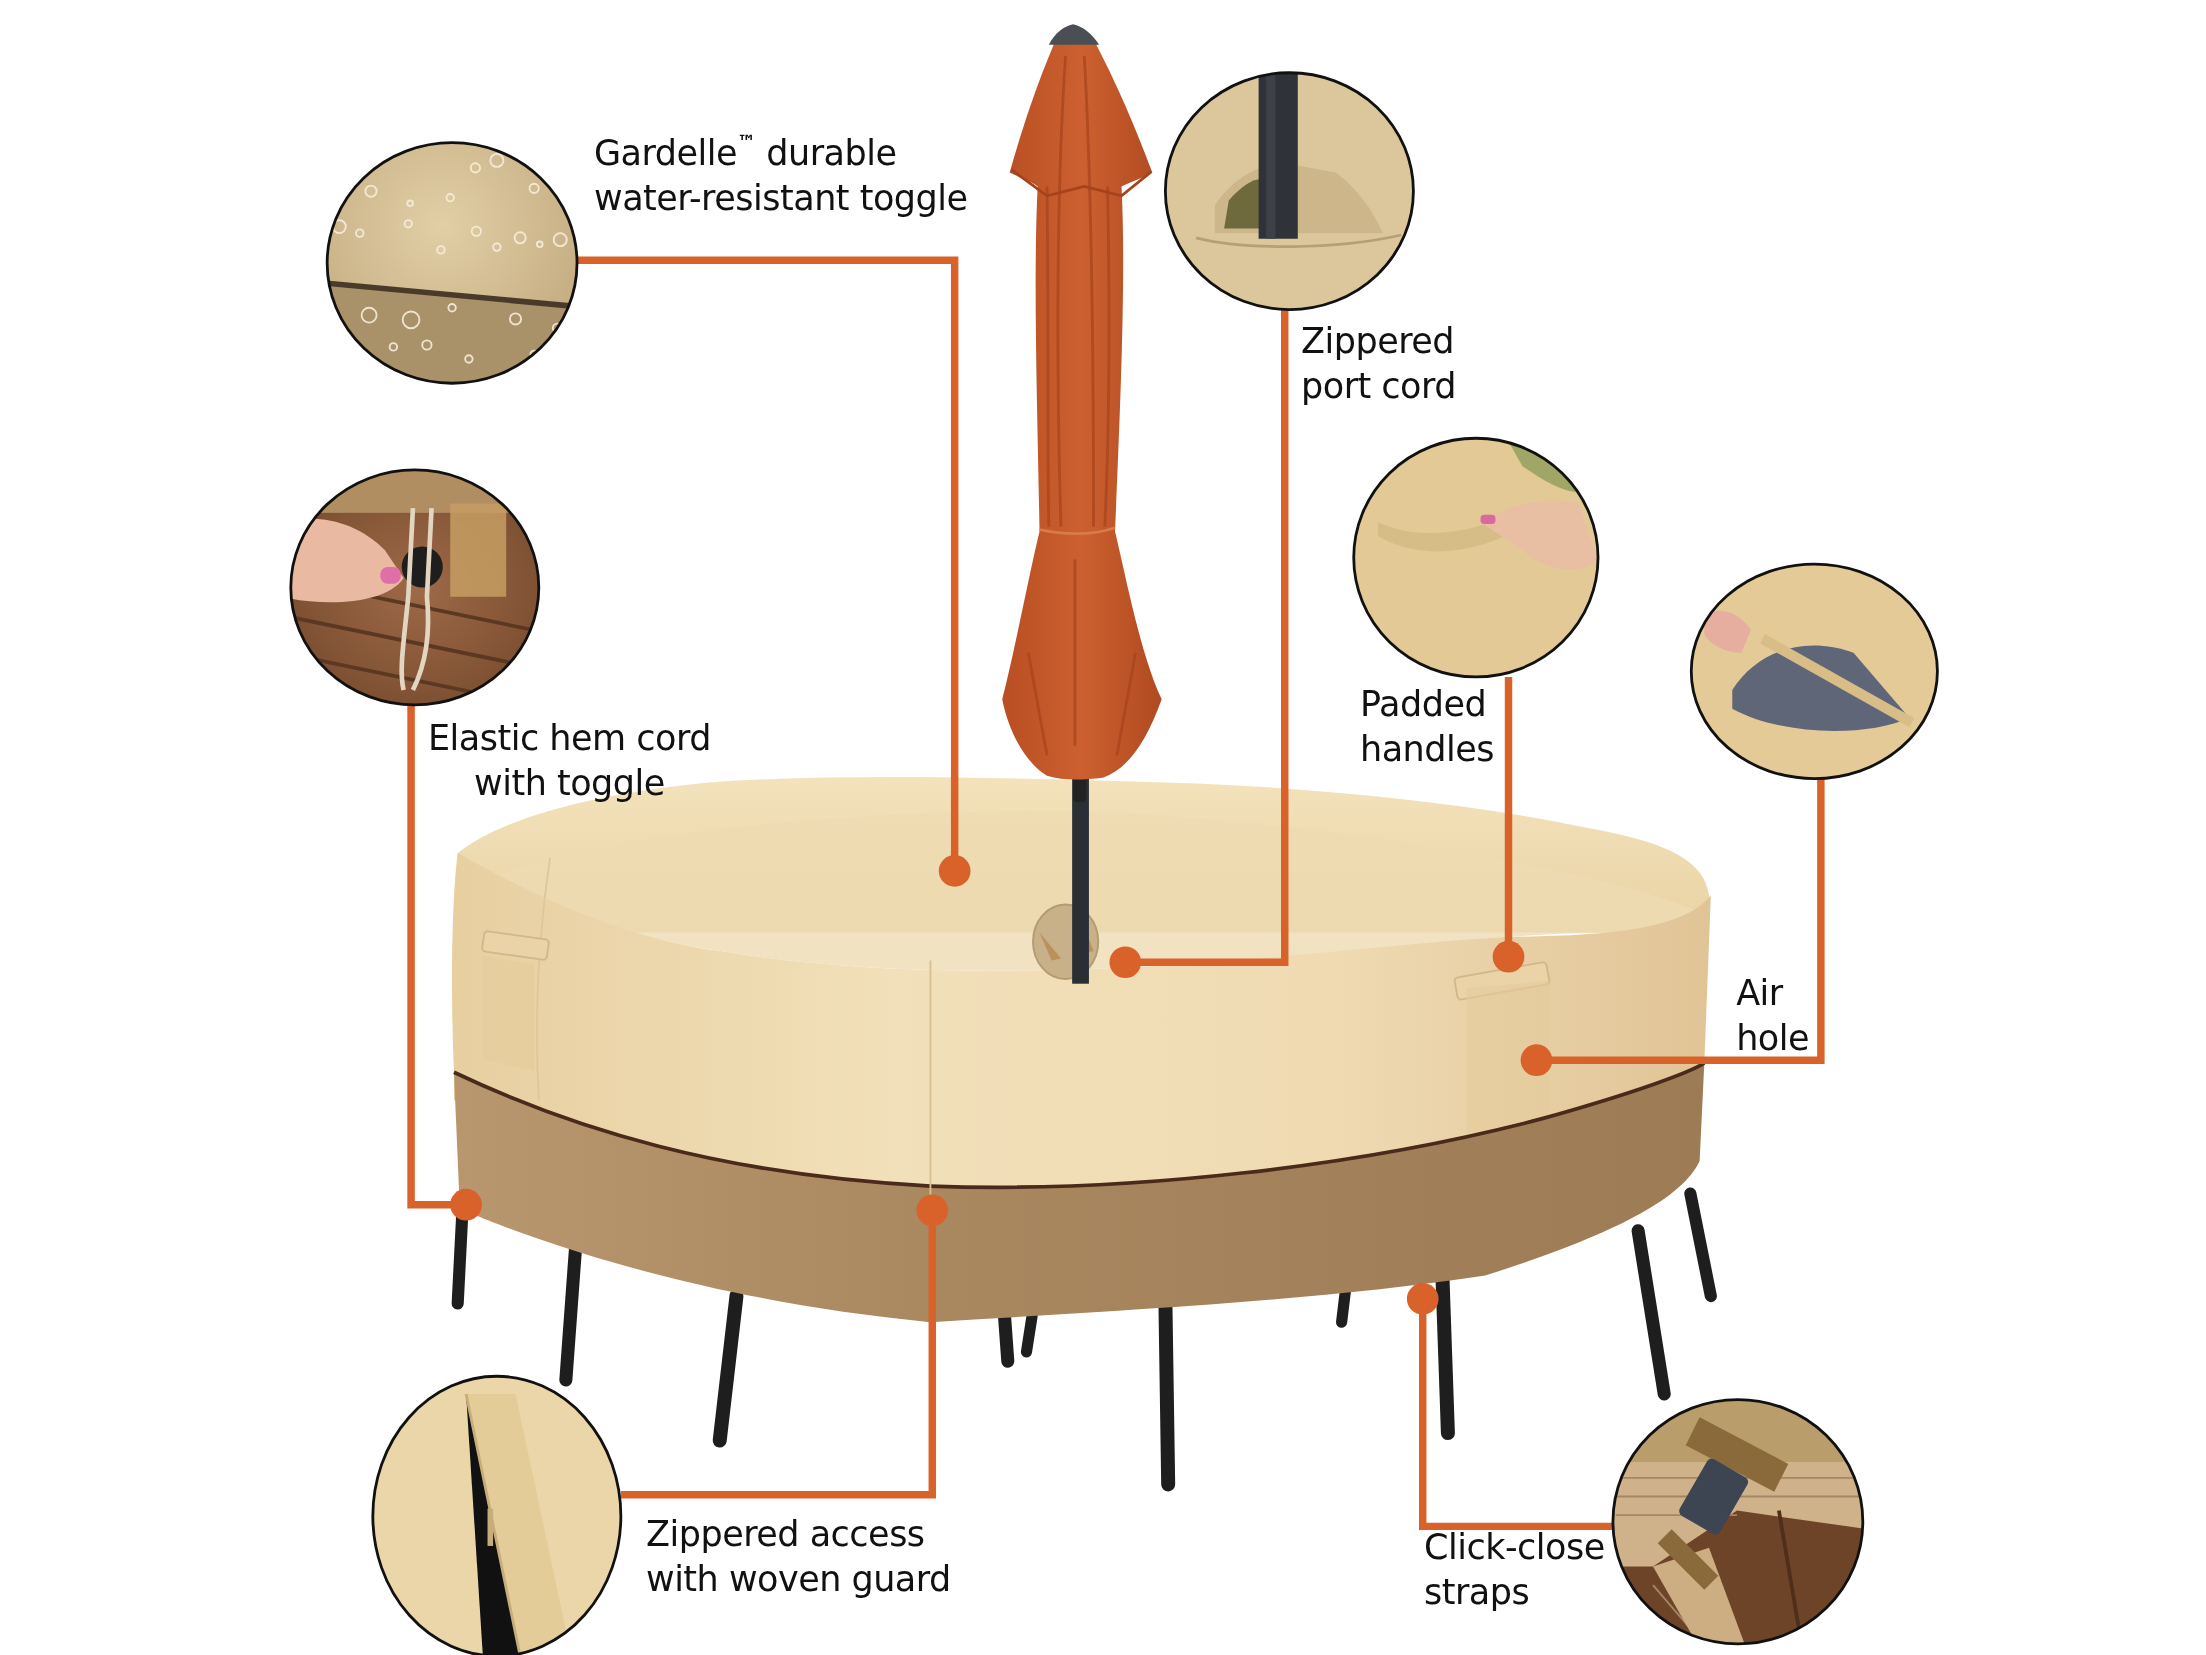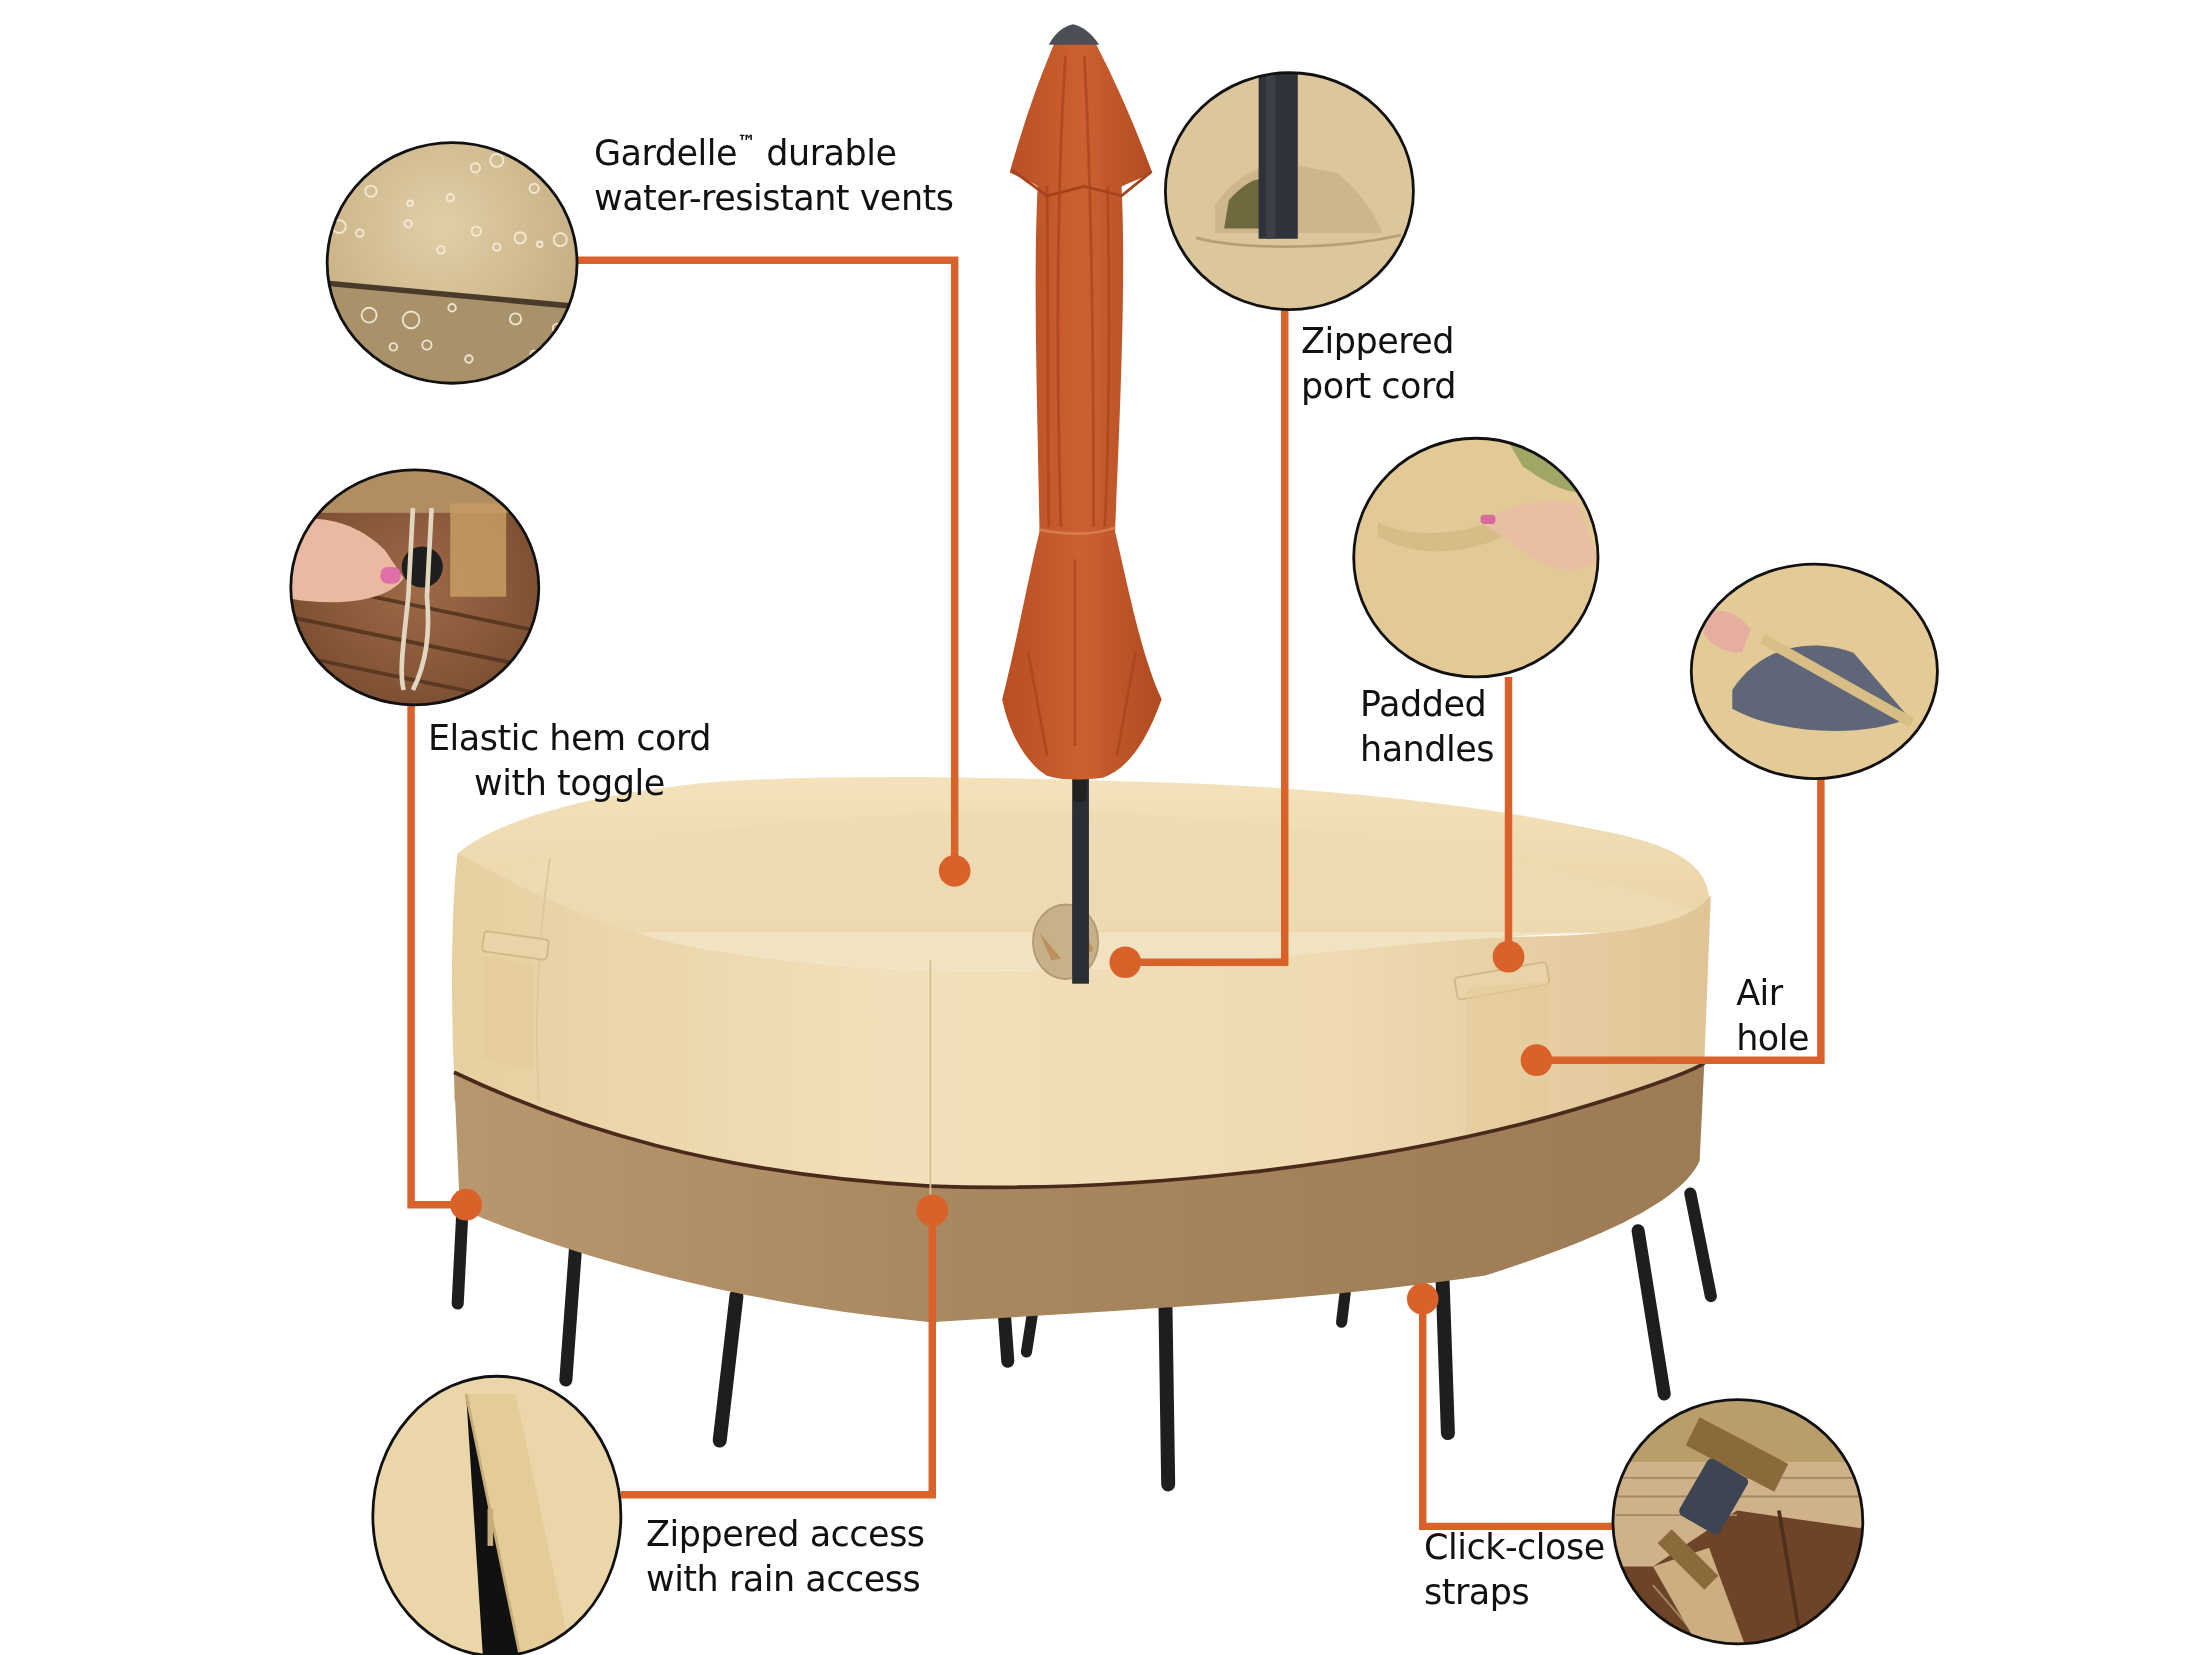--- a/index.html
+++ b/index.html
@@ -246,21 +246,21 @@
       <path d="M1810 1520 L 1905 1570 L 1890 1600 L 1795 1550 Z" fill="#8A6A3B"></path>
       <rect x="1800" y="1570" width="50" height="70" rx="6" fill="#3E4552" transform="rotate(30 1825 1605)"></rect>
       <path d="M1780 1640 L 1830 1690 L 1815 1705 L 1765 1655 Z" fill="#8A6A3B"></path>
       <line x1="1895" y1="1620" x2="1920" y2="1768" stroke="#4D2F1C" stroke-width="4"></line>
     </g>
     <ellipse cx="1851" cy="1632" rx="134" ry="131" fill="none" stroke="#111" stroke-width="3"></ellipse>
   </svg>
 
   <div class="label" style="left:582px; top:119px;">
     <span><span style="display:inline">Gardelle</span><span class="tm" style="display:inline">™</span><span style="display:inline"> durable</span></span>
-    <span>water-resistant vents</span>
+    <span>water-resistant toggle</span>
   </div>
 
   <div class="label" style="left:1289px; top:319px;">
     <span>Zippered</span>
     <span>port cord</span>
   </div>
 
   <div class="label" style="left:416px; top:716px;text-align:center;">
     <span>Elastic hem cord</span>
     <span>with toggle</span>
@@ -271,21 +271,21 @@
     <span>handles</span>
   </div>
 
   <div class="label right" style="right:410px; top:971px;">
     <span>Air</span>
     <span>hole</span>
   </div>
 
   <div class="label" style="left:634px; top:1512px;">
     <span>Zippered access</span>
-    <span>with rain access</span>
+    <span>with woven guard</span>
   </div>
 
   <div class="label" style="left:1412px; top:1525px;">
     <span>Click-close</span>
     <span>straps</span>
   </div>
 </div>
 
 
 </body></html>

